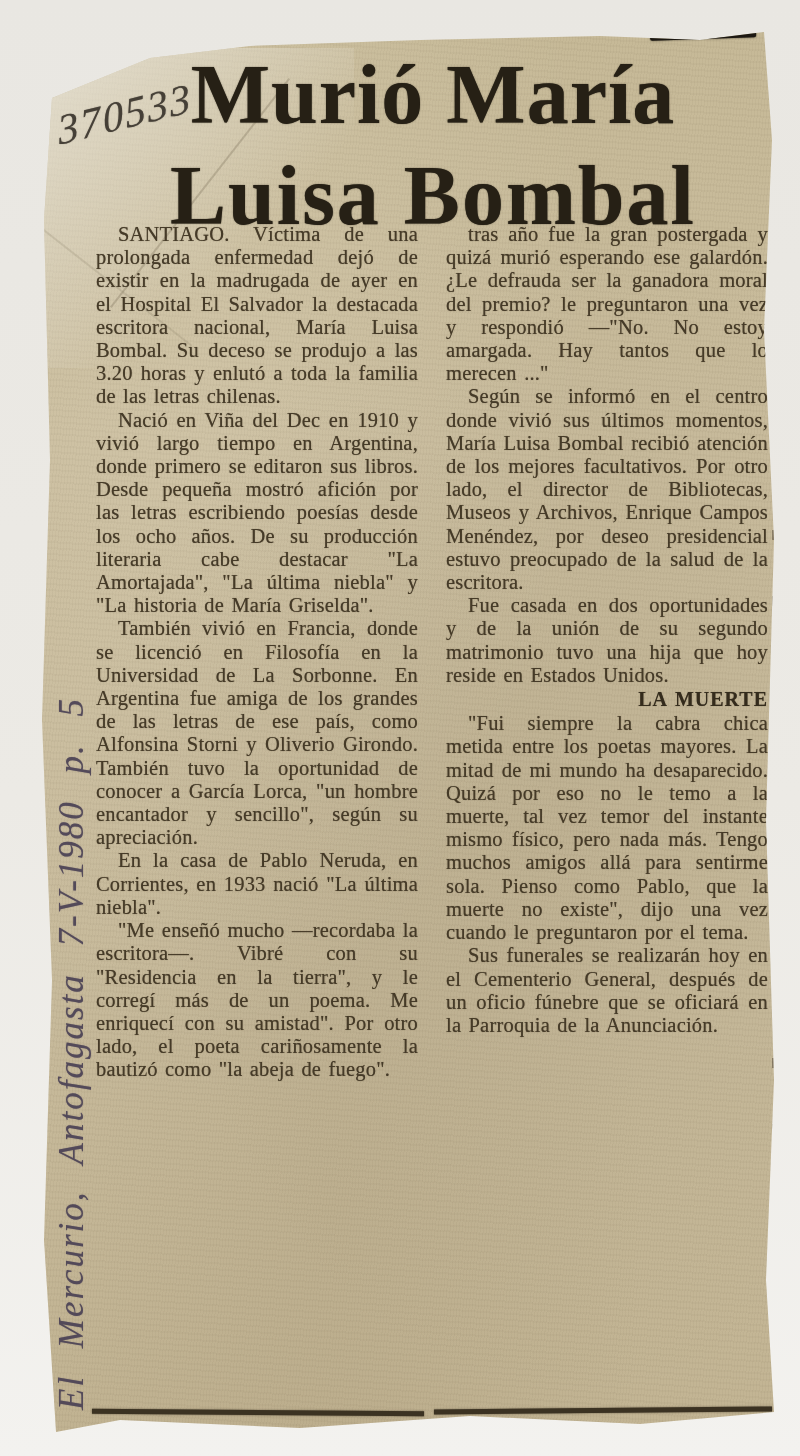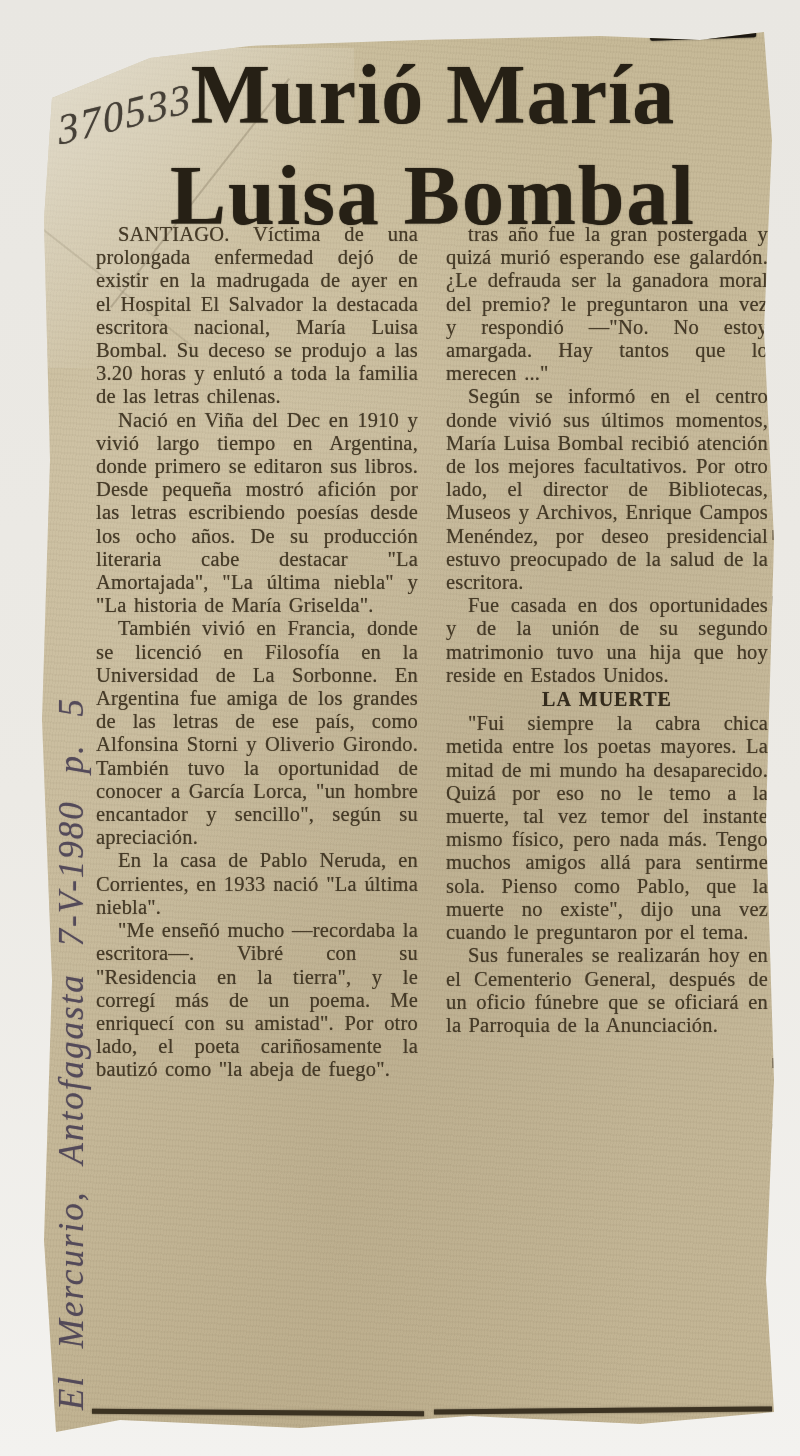--- a/index.html
+++ b/index.html
@@ -101,21 +101,21 @@
     letter-spacing: 0.2px;
     word-spacing: 2px;
     text-shadow: 0 0 0.8px rgba(66,55,37,0.75);
   }
   .col p {
     margin: 0;
     text-indent: 22px;
   }
   .subhead {
     margin: 1px 0 1px 0;
-    text-align: center;
+    text-align: right;
     font-size: 20px;
     font-weight: bold;
     letter-spacing: 1px;
     color: rgba(50,41,26,0.95);
   }
   .margin-note {
     position: absolute;
     left: 18px;
     top: 1392px;
     width: 990px;

